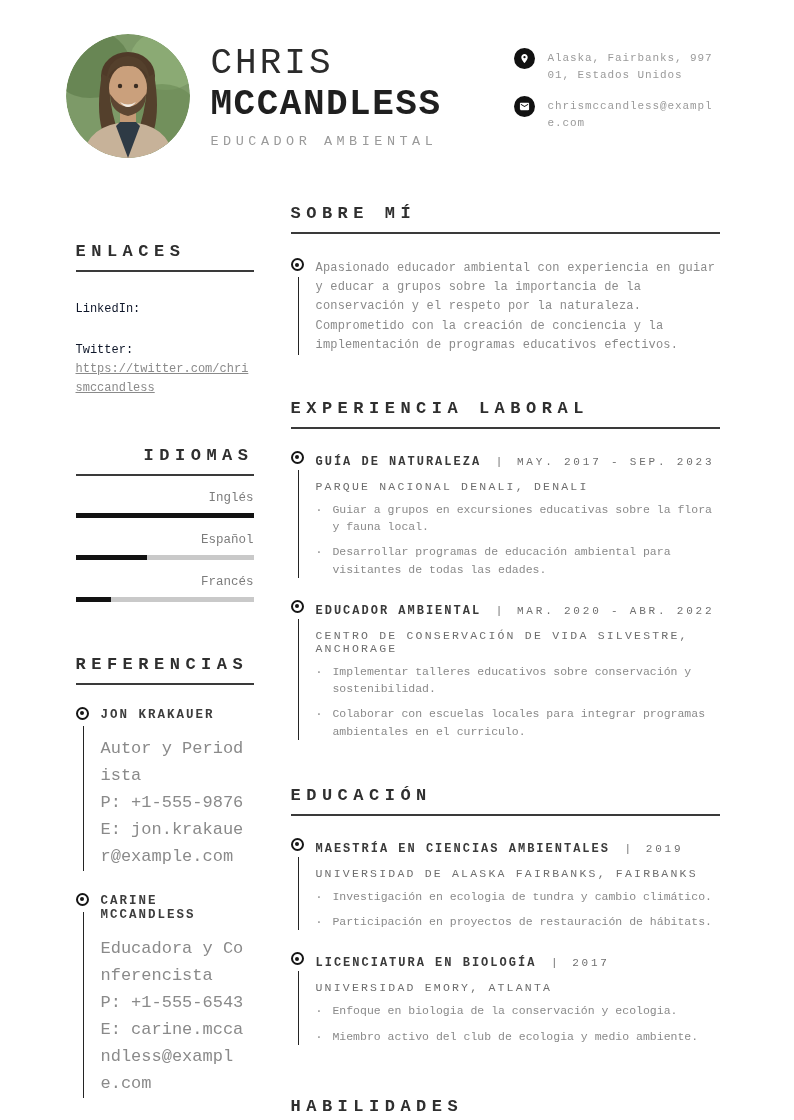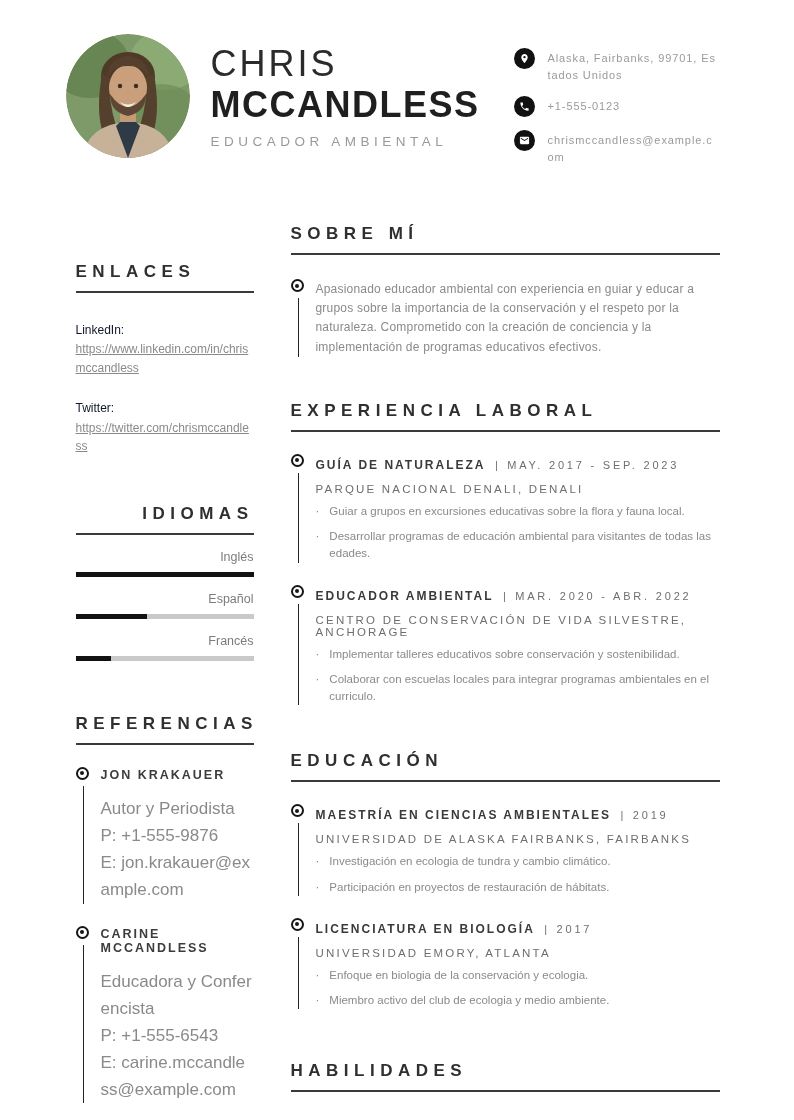--- a/index.html
+++ b/index.html
@@ -1,20 +1,20 @@
 <!DOCTYPE html>
 <html><head>
 <meta charset="utf-8">
 <style>
   * { margin: 0; padding: 0; box-sizing: border-box; }
   html,body { background: #ffffff; }
   body { font-family: "Liberation Sans", sans-serif; }
   .page {
     width: 773px; height: 1120px; margin: 0 auto; background: #fff;
-    overflow: hidden; position: relative;
+    overflow: hidden; position: relative; font-family: Liberation Mono, monospace;
   }
 
   
   .header { display: flex; align-items: flex-start; padding: 34px 64px 0 55px; }
   .photo-wrap { width: 124px; height: 124px; border-radius: 50%; overflow: hidden; flex-shrink: 0; }
   .name-block { flex: 1; margin-left: 21px; padding-top: 10px; }
   .first-name { font-size: 36px; font-weight: 300; letter-spacing: 3px; color: #2b2b2b; line-height: 1.1; }
   .last-name  { font-size: 36px; font-weight: 800; letter-spacing: 1.5px; color: #1f1f1f; line-height: 1.15; }
   .role { font-size: 13.5px; letter-spacing: 4.5px; color: #9a9a9a; margin-top: 9px; }
   .contact { width: 206px; flex-shrink: 0; margin-top: 14px; }
@@ -129,47 +129,38 @@
         <span class="cicon">
           <svg viewBox="0 0 24 24">
               <path d="M12 2C8.1 2 5 5.1 5 9c0 5.2 7 13 7 13s7-7.8 7-13c0-3.9-3.1-7-7-7zm0 9.5A2.5 2.5 0 1 1 12 6.5a2.5 2.5 0 0 1 0 5z"></path>
             </svg>
         </span>
         <span class="ctext">Alaska, Fairbanks, 99701, Estados Unidos</span>
       </div>
       <div class="contact-row">
         <span class="cicon">
           <svg viewBox="0 0 24 24">
-              <path d="M6.6 10.8c1.4 2.8 3.8 5.1 6.6 6.6l2.2-2.2c.3-.3.7-.4 1-.2 1.1.4 2.3.6 3.6.6.6 0 1 .4 1 1V20c0 .6-.4 1-1 1C10.6 21 3 13.4 3 4c0-.6.4-1 1-1h3.5c.6 0 1 .4 1 1 0 1.2.2 2.4.6 3.6.1.3 0 .7-.2 1l-2.3 2.2z"></path>
-            </svg>
-        </span>
-        <span class="ctext">+1-555-0123</span>
-      </div>
-      <div class="contact-row">
-        <span class="cicon">
-          <svg viewBox="0 0 24 24">
               <path d="M20 4H4c-1.1 0-2 .9-2 2v12c0 1.1.9 2 2 2h16c1.1 0 2-.9 2-2V6c0-1.1-.9-2-2-2zm0 4.2-8 5-8-5V6l8 5 8-5v2.2z"></path>
             </svg>
         </span>
         <span class="ctext">chrismccandless@example.com</span>
       </div>
     </div>
   </div>
 
   <div class="bodycols">
 
     <div class="col-left">
 
       <div class="section sec-links">
         <div class="sec-head">ENLACES</div>
         <div class="rule"></div>
         <div class="links-list">
           <div class="link-item">
             <div class="link-label">LinkedIn:</div>
-            <a href="#">https://www.linkedin.com/in/chrismccandless</a>
           </div>
           <div class="link-item">
             <div class="link-label">Twitter:</div>
             <a href="#">https://twitter.com/chrismccandless</a>
           </div>
         </div>
       </div>
 
       <div class="section sec-idiomas">
         <div class="sec-head">IDIOMAS</div>

